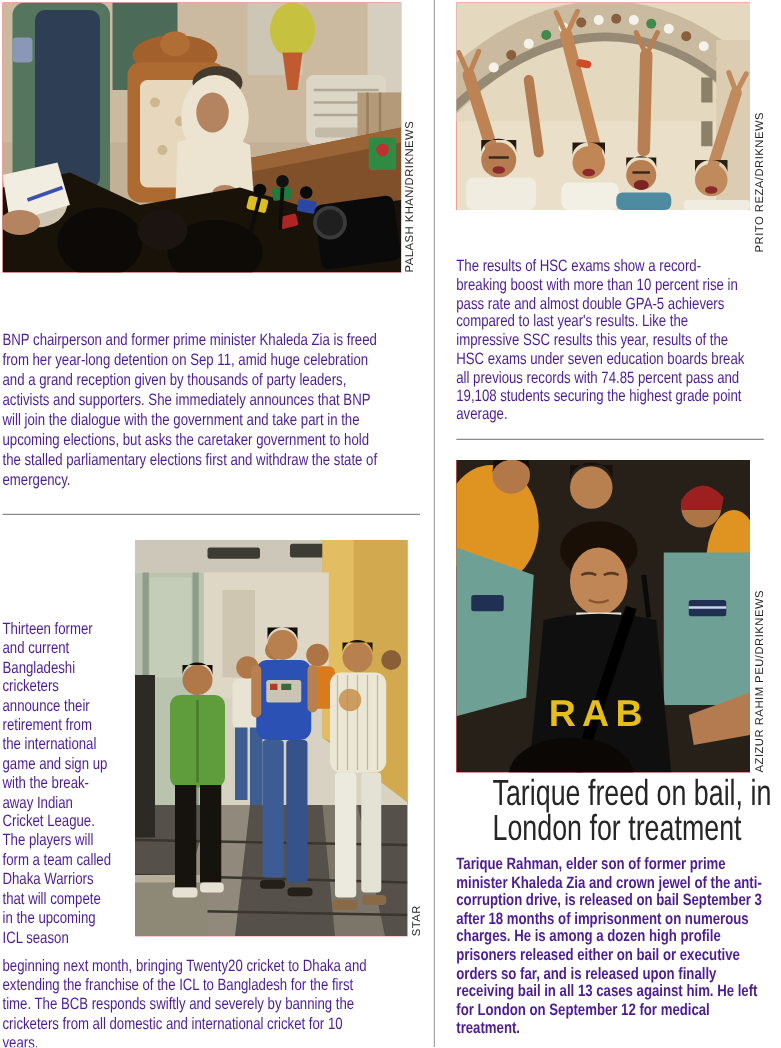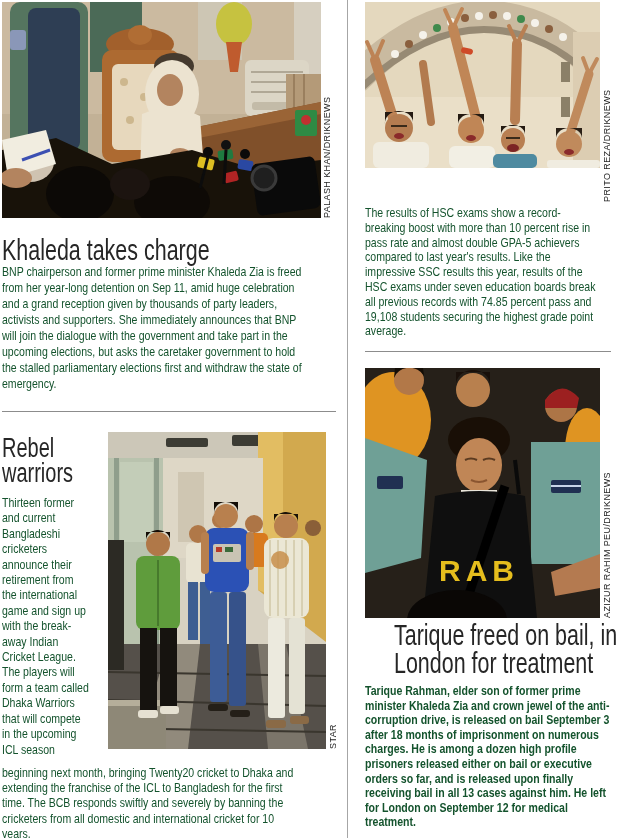--- a/index.html
+++ b/index.html
@@ -8,21 +8,21 @@
     font-family:"Liberation Sans","DejaVu Sans",sans-serif;color:#3a3a3a;
     overflow:hidden;
   }
   .photo{position:absolute;overflow:hidden;background:#ef4444;}
   .photo svg{display:block;width:100%;height:100%;}
   .ln{white-space:nowrap;transform:scaleX(var(--cx,0.8));transform-origin:0 0;}
   .headline{position:absolute;color:#262626;}
   .headline .ln{--cx:0.74;}
   .h-big{font-size:29px;line-height:28px;}
   .h-med{font-size:27px;line-height:25px;}
-  .bodytxt{position:absolute;font-size:13.2px;color:#14532d;}
+  .bodytxt{position:absolute;font-size:13.2px;color:#4c1d95;}
   .lh16 .ln{line-height:16px;}
   .lh154 .ln{line-height:15.4px;}
   .lh152 .ln{line-height:15.2px;}
   .lh148 .ln{line-height:14.8px;}
   .lh146 .ln{line-height:14.6px;}
   .rule{position:absolute;height:1px;background:#8c8c8c;}
   .vdivider{position:absolute;left:347px;top:0;width:1px;height:838px;background:#a6a6a6;}
   .credit{
     position:absolute;width:13px;
     writing-mode:vertical-rl;transform:rotate(180deg);
@@ -90,39 +90,32 @@
       <circle cx="224" cy="143" r="5" fill="#111111"></circle>
       <circle cx="243" cy="152" r="5" fill="#0a0a0a"></circle>
       <line x1="206" y1="155" x2="198" y2="186" stroke="#0c0c0c" stroke-width="3"></line>
       <line x1="224" y1="148" x2="222" y2="182" stroke="#0c0c0c" stroke-width="3"></line>
       <rect x="252" y="158" width="64" height="52" rx="6" fill="#0a0a0a" transform="rotate(-8 284 184)"></rect>
       <circle cx="262" cy="176" r="12" fill="#1f1f1f" stroke="#3a3a3a" stroke-width="3"></circle>
     </svg>
   </div>
   <div class="credit" style="left:322px;top:2px;height:216px;">PALASH KHAN/DRIKNEWS</div>
 
-  <div class="headline h-big" style="left:2px;top:236px;width:345px;">
-      <div class="ln">Khaleda takes charge</div>
-    </div>
   <div class="bodytxt lh16" style="left:2px;top:264px;width:345px;">
       <div class="ln">BNP chairperson and former prime minister Khaleda Zia is freed</div>
       <div class="ln">from her year-long detention on Sep 11, amid huge celebration</div>
       <div class="ln">and a grand reception given by thousands of party leaders,</div>
       <div class="ln">activists and supporters. She immediately announces that BNP</div>
       <div class="ln">will join the dialogue with the government and take part in the</div>
       <div class="ln">upcoming elections, but asks the caretaker government to hold</div>
       <div class="ln">the stalled parliamentary elections first and withdraw the state of</div>
       <div class="ln">emergency.</div>
     </div>
   <div class="rule" style="left:2px;top:411px;width:334px;"></div>
 
-  <div class="headline h-med" style="left:2px;top:436px;width:110px;">
-      <div class="ln">Rebel</div>
-      <div class="ln">warriors</div>
-    </div>
   <div class="bodytxt lh154" style="left:2px;top:495px;width:106px;">
       <div class="ln">Thirteen former</div>
       <div class="ln">and current</div>
       <div class="ln">Bangladeshi</div>
       <div class="ln">cricketers</div>
       <div class="ln">announce their</div>
       <div class="ln">retirement from</div>
       <div class="ln">the international</div>
       <div class="ln">game and sign up</div>
       <div class="ln">with the break-</div>

